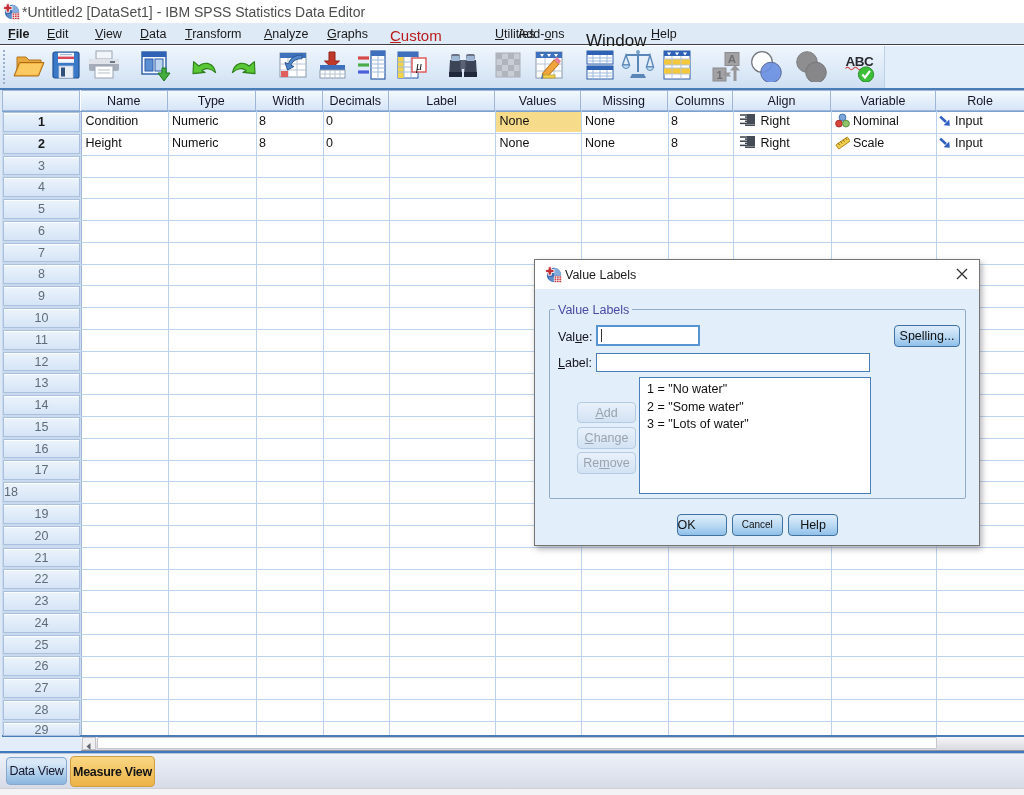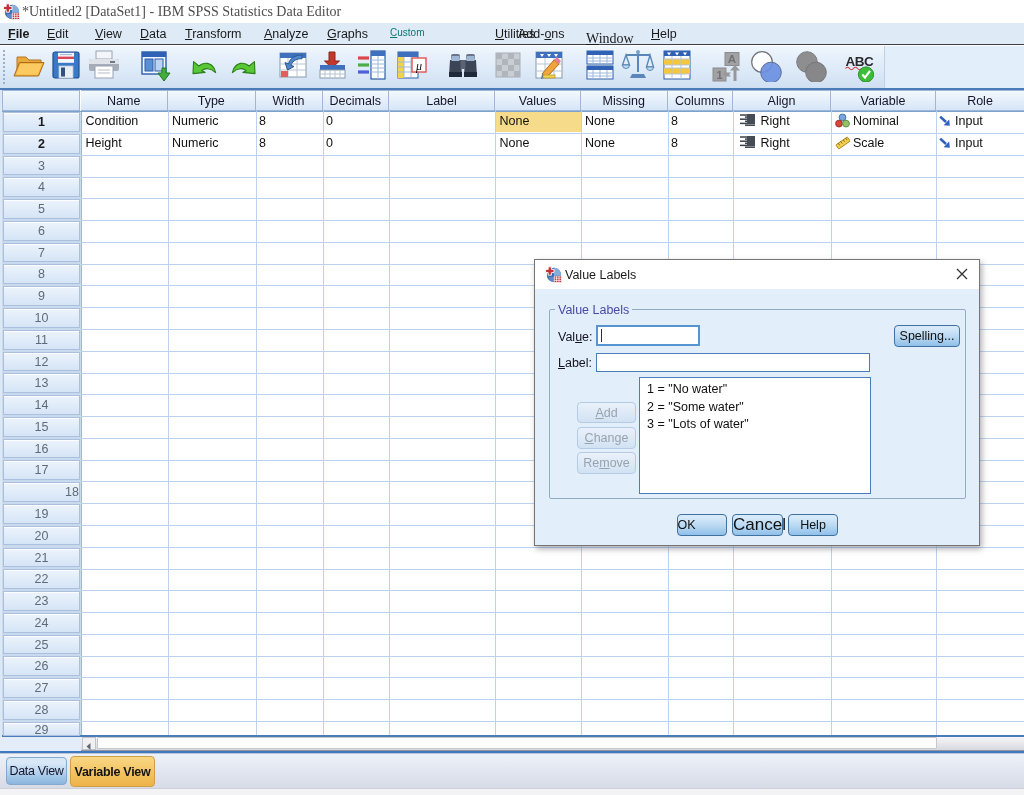--- a/index.html
+++ b/index.html
@@ -2,21 +2,21 @@
 <html><head><meta charset="utf-8">
 <style>
   * { margin:0; padding:0; box-sizing:border-box; }
   html,body { width:1024px; height:795px; overflow:hidden; }
   body { font-family:"Liberation Sans", sans-serif; position:relative; background:#fff; }
   .abs { position:absolute; }
   u { text-decoration:underline; }
 </style></head>
 <body>
 
-<div class="abs" style="left:0;top:0;width:1024px;height:35px;background:#ffffff;font-family:Liberation Serif, serif;">
+<div class="abs" style="left:0;top:0;width:1024px;height:35px;background:#ffffff;">
   <svg class="abs" style="left:3px;top:3px" width="17" height="17" viewBox="0 0 17 17">
     <circle cx="9" cy="9" r="7.2" fill="#3a6cb2"></circle>
     <path d="M9 1.8 A7.2 7.2 0 0 1 16.2 9 L9 9 Z" fill="#85acdc"></path>
     <path d="M4 11 h10 v4 a7.2 7.2 0 0 1 -10 -2 z" fill="#5b8cc8"></path>
     <path d="M3.2 0.8 h3.2 v2.6 h2.6 v3.2 h-2.6 v2.6 h-3.2 v-2.6 h-2.6 v-3.2 h2.6 z" fill="#c52f38" stroke="#ffffff" stroke-width="0.9"></path>
     <rect x="9.2" y="10" width="7.3" height="6.5" fill="#c23038" stroke="#ffffff" stroke-width="0.7"></rect>
     <g stroke="#ffffff" stroke-width="0.7">
       <line x1="9.2" y1="12.2" x2="16.5" y2="12.2"></line>
         <line x1="9.2" y1="14.4" x2="16.5" y2="14.4"></line>
       <line x1="11.6" y1="10" x2="11.6" y2="16.5"></line>
@@ -27,24 +27,24 @@
 </div>
 
 <div class="abs" style="left:0;top:23px;width:1024px;height:22px;background:#dfeaf7;border-bottom:1px solid #3e3e46;">
 <div class="abs" style="left:8px;top:4px;font-size:12.5px;color:#1a1a1a;font-weight:bold;"><u>F</u>ile</div>
 <div class="abs" style="left:47px;top:4px;font-size:12.5px;color:#1a1a1a;"><u>E</u>dit</div>
 <div class="abs" style="left:95px;top:4px;font-size:12.5px;color:#1a1a1a;"><u>V</u>iew</div>
 <div class="abs" style="left:140px;top:4px;font-size:12.5px;color:#1a1a1a;"><u>D</u>ata</div>
 <div class="abs" style="left:185px;top:4px;font-size:12.5px;color:#1a1a1a;"><u>T</u>ransform</div>
 <div class="abs" style="left:264px;top:4px;font-size:12.5px;color:#1a1a1a;"><u>A</u>nalyze</div>
 <div class="abs" style="left:327px;top:4px;font-size:12.5px;color:#1a1a1a;"><u>G</u>raphs</div>
-<div class="abs" style="left:390px;top:4px;font-size:10px;color:#0f766e;"><u>C</u>ustom</div>
+<div class="abs" style="left:390px;top:4px;font-size:15px;color:#b91c1c;"><u>C</u>ustom</div>
 <div class="abs" style="left:455px;top:4px;font-size:12.5px;color:#1a1a1a;margin-left:40px;"><u>U</u>tilities</div>
 <div class="abs" style="left:518px;top:4px;font-size:12.5px;color:#1a1a1a;">Add-<u>o</u>ns</div>
-<div class="abs" style="left:586px;top:8px;font-size:14px;color:#1a1a1a;font-family:Liberation Serif, serif;"><u>W</u>indow</div>
+<div class="abs" style="left:586px;top:8px;font-size:17px;color:#1a1a1a;"><u>W</u>indow</div>
 <div class="abs" style="left:651px;top:4px;font-size:12.5px;color:#1a1a1a;"><u>H</u>elp</div>
 </div>
 
 <div class="abs" style="left:0;top:46px;width:1024px;height:42px;background:linear-gradient(#eff6fd,#d9e7f6 70%,#cfdff2);">
   <div class="abs" style="left:884px;top:0;width:140px;height:42px;background:#e3eefb;border-left:1px solid #bcd0e6;"></div>
   <div class="abs" style="left:3px;top:4px;width:2px;height:34px;background-image:repeating-linear-gradient(#9ab0cc 0 2px, transparent 2px 4px);"></div>
 
 </div>
 
 <svg class="abs" style="left:12px;top:48px" width="34" height="34" viewBox="0 0 34 34">
@@ -280,21 +280,21 @@
 <div class="abs" style="left:3px;top:264.4px;width:77px;height:19.8px;background:linear-gradient(#ecf4fc,#d5e4f6);border:1px solid #aac0dc;box-shadow:inset 0 1px 0 #fbfdff;font-size:12.5px;text-align:center;line-height:19.8px;color:#5f6b78;">8</div>
 <div class="abs" style="left:3px;top:286.2px;width:77px;height:19.8px;background:linear-gradient(#ecf4fc,#d5e4f6);border:1px solid #aac0dc;box-shadow:inset 0 1px 0 #fbfdff;font-size:12.5px;text-align:center;line-height:19.8px;color:#5f6b78;">9</div>
 <div class="abs" style="left:3px;top:308.0px;width:77px;height:19.8px;background:linear-gradient(#ecf4fc,#d5e4f6);border:1px solid #aac0dc;box-shadow:inset 0 1px 0 #fbfdff;font-size:12.5px;text-align:center;line-height:19.8px;color:#5f6b78;">10</div>
 <div class="abs" style="left:3px;top:329.8px;width:77px;height:19.8px;background:linear-gradient(#ecf4fc,#d5e4f6);border:1px solid #aac0dc;box-shadow:inset 0 1px 0 #fbfdff;font-size:12.5px;text-align:center;line-height:19.8px;color:#5f6b78;">11</div>
 <div class="abs" style="left:3px;top:351.5px;width:77px;height:19.8px;background:linear-gradient(#ecf4fc,#d5e4f6);border:1px solid #aac0dc;box-shadow:inset 0 1px 0 #fbfdff;font-size:12.5px;text-align:center;line-height:19.8px;color:#5f6b78;">12</div>
 <div class="abs" style="left:3px;top:373.3px;width:77px;height:19.8px;background:linear-gradient(#ecf4fc,#d5e4f6);border:1px solid #aac0dc;box-shadow:inset 0 1px 0 #fbfdff;font-size:12.5px;text-align:center;line-height:19.8px;color:#5f6b78;">13</div>
 <div class="abs" style="left:3px;top:395.1px;width:77px;height:19.8px;background:linear-gradient(#ecf4fc,#d5e4f6);border:1px solid #aac0dc;box-shadow:inset 0 1px 0 #fbfdff;font-size:12.5px;text-align:center;line-height:19.8px;color:#5f6b78;">14</div>
 <div class="abs" style="left:3px;top:416.8px;width:77px;height:19.8px;background:linear-gradient(#ecf4fc,#d5e4f6);border:1px solid #aac0dc;box-shadow:inset 0 1px 0 #fbfdff;font-size:12.5px;text-align:center;line-height:19.8px;color:#5f6b78;">15</div>
 <div class="abs" style="left:3px;top:438.6px;width:77px;height:19.8px;background:linear-gradient(#ecf4fc,#d5e4f6);border:1px solid #aac0dc;box-shadow:inset 0 1px 0 #fbfdff;font-size:12.5px;text-align:center;line-height:19.8px;color:#5f6b78;">16</div>
 <div class="abs" style="left:3px;top:460.4px;width:77px;height:19.8px;background:linear-gradient(#ecf4fc,#d5e4f6);border:1px solid #aac0dc;box-shadow:inset 0 1px 0 #fbfdff;font-size:12.5px;text-align:center;line-height:19.8px;color:#5f6b78;">17</div>
-<div class="abs" style="left:3px;top:482.2px;width:77px;height:19.8px;background:linear-gradient(#ecf4fc,#d5e4f6);border:1px solid #aac0dc;box-shadow:inset 0 1px 0 #fbfdff;font-size:12.5px;text-align:right;line-height:19.8px;color:#5f6b78;padding-left:20px;">18</div>
+<div class="abs" style="left:3px;top:482.2px;width:77px;height:19.8px;background:linear-gradient(#ecf4fc,#d5e4f6);border:1px solid #aac0dc;box-shadow:inset 0 1px 0 #fbfdff;font-size:12.5px;text-align:left;line-height:19.8px;color:#5f6b78;">18</div>
 <div class="abs" style="left:3px;top:503.9px;width:77px;height:19.8px;background:linear-gradient(#ecf4fc,#d5e4f6);border:1px solid #aac0dc;box-shadow:inset 0 1px 0 #fbfdff;font-size:12.5px;text-align:center;line-height:19.8px;color:#5f6b78;">19</div>
 <div class="abs" style="left:3px;top:525.7px;width:77px;height:19.8px;background:linear-gradient(#ecf4fc,#d5e4f6);border:1px solid #aac0dc;box-shadow:inset 0 1px 0 #fbfdff;font-size:12.5px;text-align:center;line-height:19.8px;color:#5f6b78;">20</div>
 <div class="abs" style="left:3px;top:547.5px;width:77px;height:19.8px;background:linear-gradient(#ecf4fc,#d5e4f6);border:1px solid #aac0dc;box-shadow:inset 0 1px 0 #fbfdff;font-size:12.5px;text-align:center;line-height:19.8px;color:#5f6b78;">21</div>
 <div class="abs" style="left:3px;top:569.3px;width:77px;height:19.8px;background:linear-gradient(#ecf4fc,#d5e4f6);border:1px solid #aac0dc;box-shadow:inset 0 1px 0 #fbfdff;font-size:12.5px;text-align:center;line-height:19.8px;color:#5f6b78;">22</div>
 <div class="abs" style="left:3px;top:591.0px;width:77px;height:19.8px;background:linear-gradient(#ecf4fc,#d5e4f6);border:1px solid #aac0dc;box-shadow:inset 0 1px 0 #fbfdff;font-size:12.5px;text-align:center;line-height:19.8px;color:#5f6b78;">23</div>
 <div class="abs" style="left:3px;top:612.8px;width:77px;height:19.8px;background:linear-gradient(#ecf4fc,#d5e4f6);border:1px solid #aac0dc;box-shadow:inset 0 1px 0 #fbfdff;font-size:12.5px;text-align:center;line-height:19.8px;color:#5f6b78;">24</div>
 <div class="abs" style="left:3px;top:634.6px;width:77px;height:19.8px;background:linear-gradient(#ecf4fc,#d5e4f6);border:1px solid #aac0dc;box-shadow:inset 0 1px 0 #fbfdff;font-size:12.5px;text-align:center;line-height:19.8px;color:#5f6b78;">25</div>
 <div class="abs" style="left:3px;top:656.4px;width:77px;height:19.8px;background:linear-gradient(#ecf4fc,#d5e4f6);border:1px solid #aac0dc;box-shadow:inset 0 1px 0 #fbfdff;font-size:12.5px;text-align:center;line-height:19.8px;color:#5f6b78;">26</div>
 <div class="abs" style="left:3px;top:678.1px;width:77px;height:19.8px;background:linear-gradient(#ecf4fc,#d5e4f6);border:1px solid #aac0dc;box-shadow:inset 0 1px 0 #fbfdff;font-size:12.5px;text-align:center;line-height:19.8px;color:#5f6b78;">27</div>
 <div class="abs" style="left:3px;top:699.9px;width:77px;height:19.8px;background:linear-gradient(#ecf4fc,#d5e4f6);border:1px solid #aac0dc;box-shadow:inset 0 1px 0 #fbfdff;font-size:12.5px;text-align:center;line-height:19.8px;color:#5f6b78;">28</div>
@@ -404,21 +404,21 @@
         <path d="M7.5 2 L3.5 5.5 L7.5 9 Z" fill="#606770"></path>
       </svg>
   </div>
   <div class="abs" style="left:97px;top:0.5px;width:840px;height:12px;background:#fdfdfe;border:1px solid #c6c6cd;border-radius:1px;"></div>
 </div>
 
 <div class="abs" style="left:0;top:750.5px;width:1024px;height:37px;background:linear-gradient(#edf2fa,#d7dbe7);border-top:2.5px solid #3f7ac0;box-shadow:inset 0 1px 0 #b9c6d8;">
   <div class="abs" style="left:6px;top:4px;width:61px;height:28px;background:linear-gradient(#d8e8f7 20%,#a5c8e9 70%,#8cb6de);border:1px solid #85a8cd;border-radius:4px;
        font-size:12.5px;color:#15152a;text-align:center;line-height:27px;letter-spacing:-0.3px;">Data View</div>
   <div class="abs" style="left:70px;top:3.5px;width:85px;height:31px;background:linear-gradient(#f9d784,#f0bc55 75%,#eeb148);border:1px solid #cfa043;border-radius:4px;
-       font-size:12.5px;font-weight:bold;color:#141414;text-align:center;line-height:30px;letter-spacing:-0.3px;">Variable View</div>
+       font-size:12.5px;font-weight:bold;color:#141414;text-align:center;line-height:30px;letter-spacing:-0.3px;">Measure View</div>
 </div>
 <div class="abs" style="left:0;top:787.5px;width:1024px;height:7.5px;background:#f3f3f6;border-top:1px solid #cfcfd6;"></div>
 
 <div class="abs" style="left:534px;top:258.5px;width:446px;height:287px;background:#e2eefa;border:1px solid #757575;box-shadow:2px 3px 6px rgba(80,80,90,0.45);">
   <div class="abs" style="left:0;top:0;width:444px;height:29px;background:#ffffff;">
   <svg class="abs" style="left:10px;top:6px" width="17" height="17" viewBox="0 0 17 17">
     <circle cx="9" cy="9" r="7.2" fill="#3a6cb2"></circle>
     <path d="M9 1.8 A7.2 7.2 0 0 1 16.2 9 L9 9 Z" fill="#85acdc"></path>
     <path d="M4 11 h10 v4 a7.2 7.2 0 0 1 -10 -2 z" fill="#5b8cc8"></path>
     <path d="M3.2 0.8 h3.2 v2.6 h2.6 v3.2 h-2.6 v2.6 h-3.2 v-2.6 h-2.6 v-3.2 h2.6 z" fill="#c52f38" stroke="#ffffff" stroke-width="0.9"></path>
@@ -455,16 +455,16 @@
   <div class="abs" style="left:42px;top:142px;width:59px;height:21.5px;background:linear-gradient(#e9f1fb,#d2e2f3);border:1px solid #b4cbe3;border-radius:4px;
        font-size:12.5px;color:#99a3ad;text-align:center;line-height:20px;"><u>A</u>dd</div>
   <div class="abs" style="left:42px;top:167.5px;width:59px;height:21.5px;background:linear-gradient(#e9f1fb,#d2e2f3);border:1px solid #b4cbe3;border-radius:4px;
        font-size:12.5px;color:#99a3ad;text-align:center;line-height:20px;"><u>C</u>hange</div>
   <div class="abs" style="left:42px;top:192.5px;width:59px;height:21.5px;background:linear-gradient(#e9f1fb,#d2e2f3);border:1px solid #b4cbe3;border-radius:4px;
        font-size:12.5px;color:#99a3ad;text-align:center;line-height:20px;">Re<u>m</u>ove</div>
 
   <div class="abs" style="left:141.5px;top:254.5px;width:50.5px;height:21.5px;background:linear-gradient(#d8eafa 10%,#b8d8f2 55%,#8fc0ea);border:1px solid #41719e;border-radius:4px;
        font-size:12.5px;color:#111;text-align:left;line-height:20px;">OK</div>
   <div class="abs" style="left:197px;top:254.5px;width:50.5px;height:21.5px;background:linear-gradient(#d8eafa 10%,#b8d8f2 55%,#8fc0ea);border:1px solid #41719e;border-radius:4px;
-       font-size:17px;color:#111;text-align:center;line-height:20px;">Cancel</div>
+       font-size:10px;color:#111;text-align:center;line-height:20px;">Cancel</div>
   <div class="abs" style="left:253px;top:254.5px;width:50px;height:21.5px;background:linear-gradient(#d8eafa 10%,#b8d8f2 55%,#8fc0ea);border:1px solid #41719e;border-radius:4px;
        font-size:12.5px;color:#111;text-align:center;line-height:20px;">Help</div>
 </div>
 
 </body></html>

